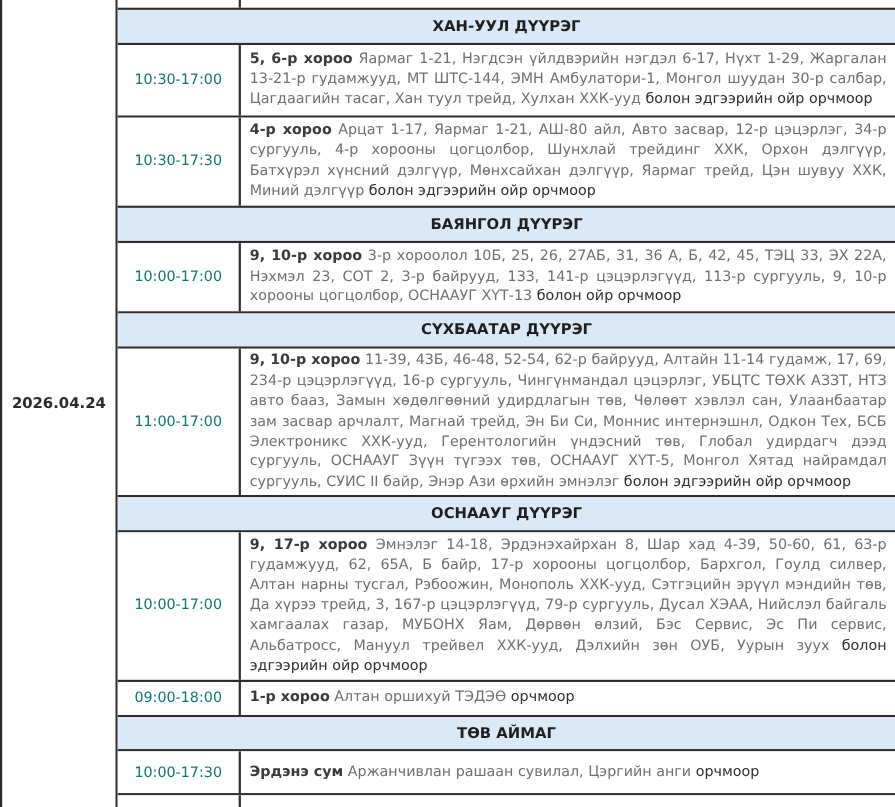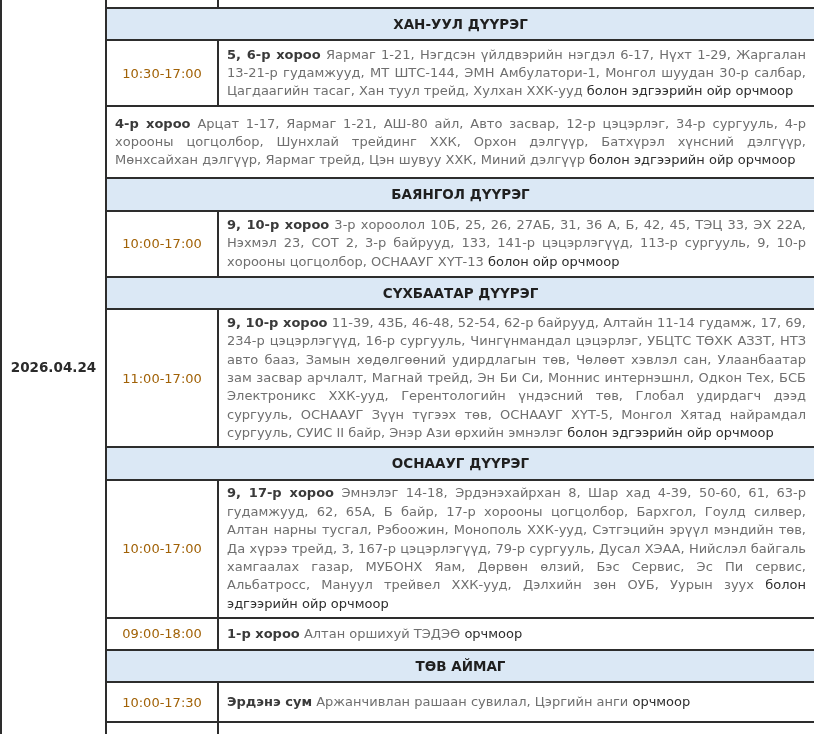--- a/index.html
+++ b/index.html
@@ -64,21 +64,21 @@
     background: #ffffff;
   }
   .time-cell {
     width: 112px;
     flex: 0 0 112px;
     border-right: 2px solid #2d2d2d;
     display: flex;
     align-items: center;
     justify-content: center;
     font-size: 13px;
-    color: #a16207;
+    color: #0f766e;
   }
   .desc-cell {
     flex: 1 1 auto;
     display: flex;
     align-items: center;
     padding: 5px 8px;
   }
   .desc-text {
     font-size: 13px;
     line-height: 18.4px;
@@ -115,20 +115,21 @@
     <div class="section-header">
       <span>ХАН-УУЛ ДҮҮРЭГ</span>
     </div>
     <div class="data-row r-hanuul-1">
       <div class="time-cell">10:30-17:00</div>
       <div class="desc-cell">
         <div class="desc-text"><span class="lead">5, 6-р хороо</span><span> Яармаг 1-21, Нэгдсэн үйлдвэрийн нэгдэл 6-17, Нүхт 1-29, Жаргалан 13-21-р гудамжууд, МТ ШТС-144, ЭМН Амбулатори-1, Монгол шуудан 30-р салбар, Цагдаагийн тасаг, Хан туул трейд, Хулхан ХХК-ууд</span><span class="tail"> болон эдгээрийн ойр орчмоор</span></div>
       </div>
     </div>
     <div class="data-row r-hanuul-2">
+      <div class="time-cell">10:30-17:30</div>
       <div class="desc-cell">
         <div class="desc-text"><span class="lead">4-р хороо</span><span> Арцат 1-17, Яармаг 1-21, АШ-80 айл, Авто засвар, 12-р цэцэрлэг, 34-р сургууль, 4-р хорооны цогцолбор, Шунхлай трейдинг ХХК, Орхон дэлгүүр, Батхүрэл хүнсний дэлгүүр, Мөнхсайхан дэлгүүр, Яармаг трейд, Цэн шувуу ХХК, Миний дэлгүүр</span><span class="tail"> болон эдгээрийн ойр орчмоор</span></div>
       </div>
     </div>
 
     <div class="section-header">
       <span>БАЯНГОЛ ДҮҮРЭГ</span>
     </div>
     <div class="data-row r-bayangol-1">
       <div class="time-cell">10:00-17:00</div>

